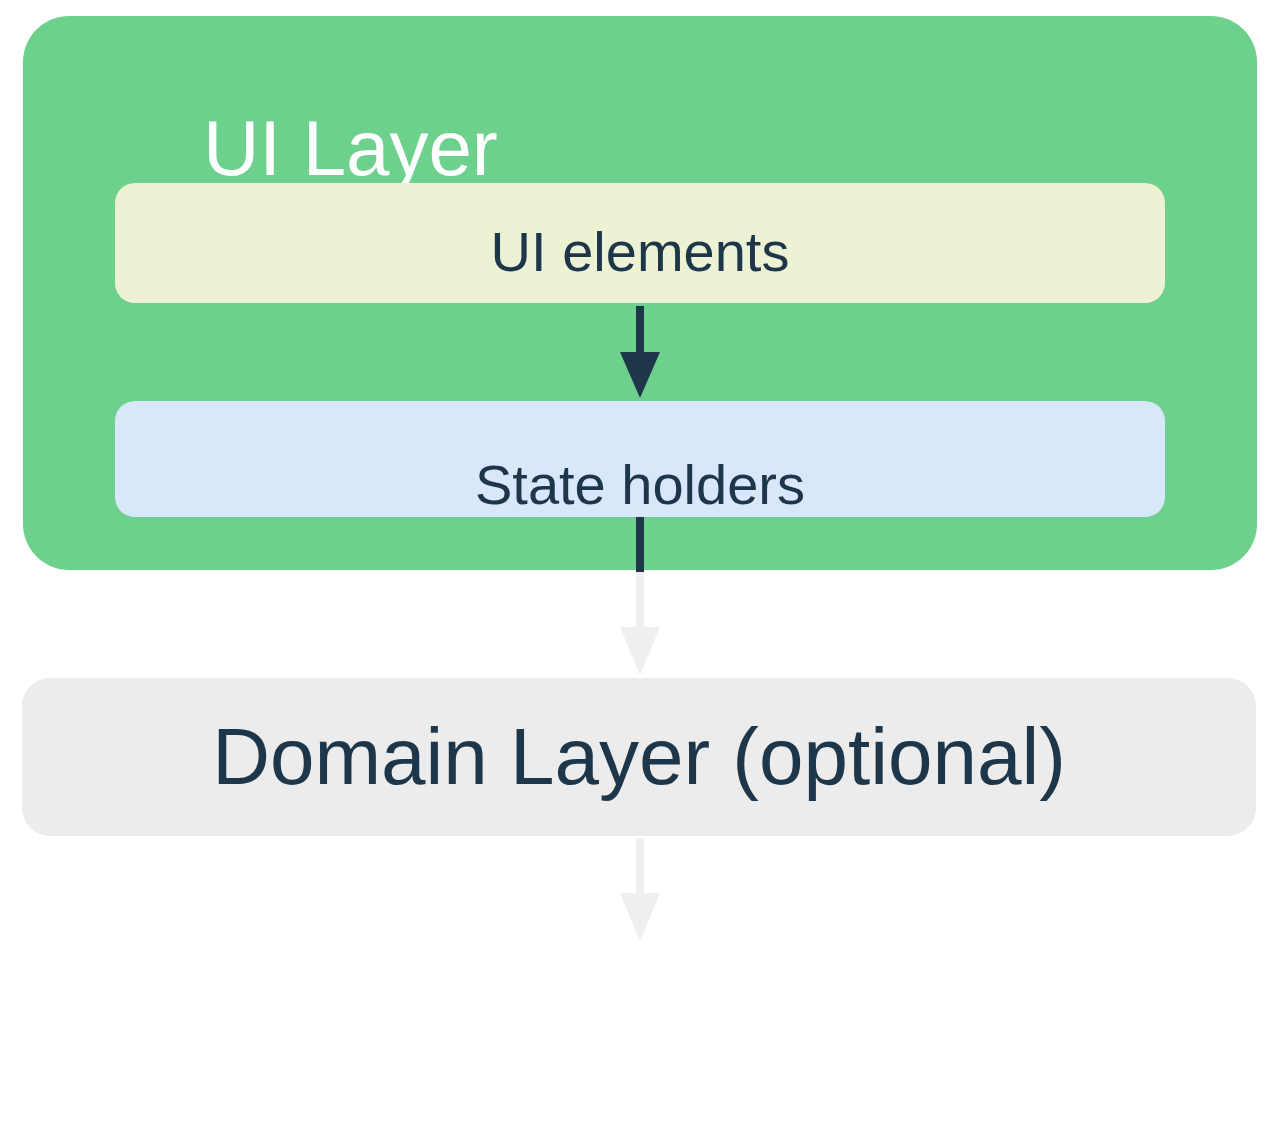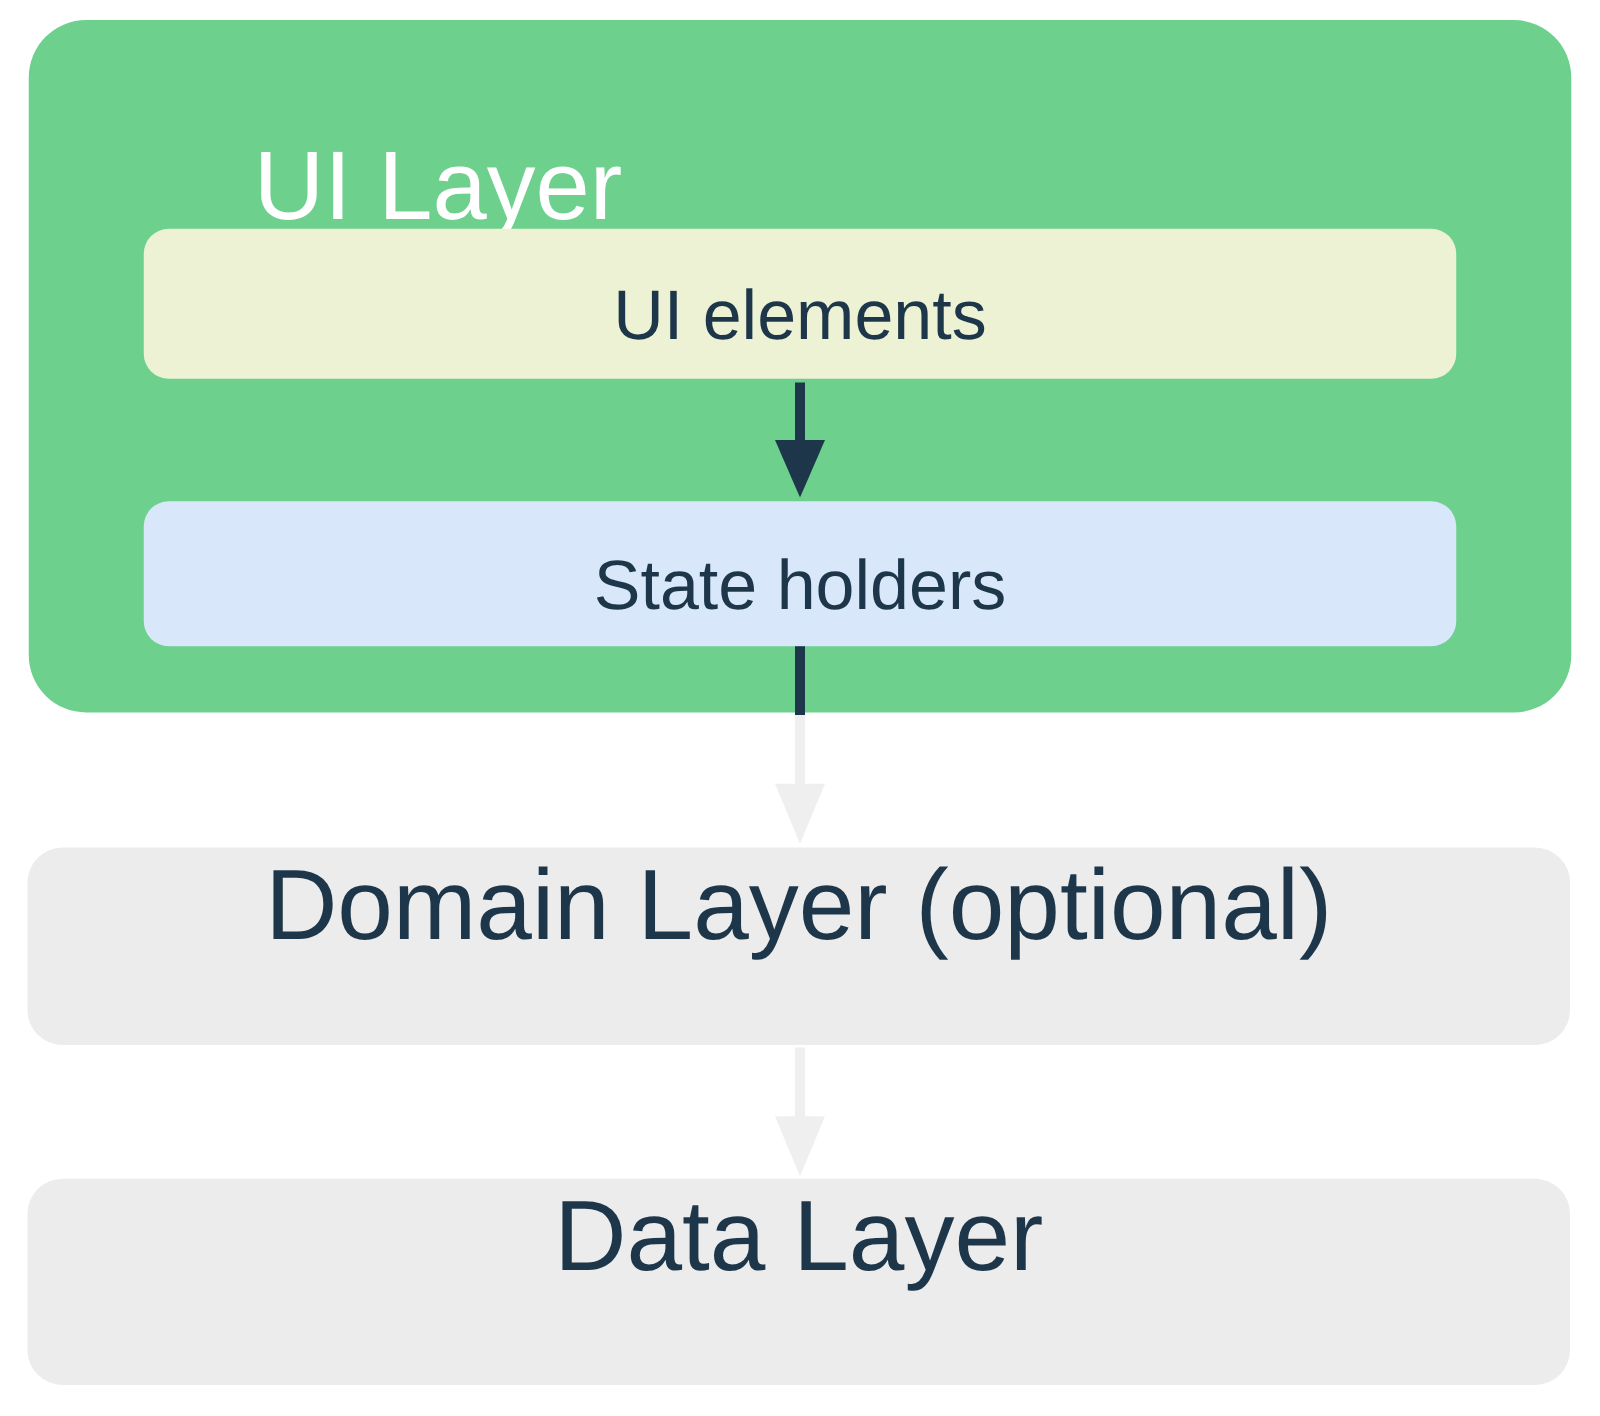--- a/index.html
+++ b/index.html
@@ -59,30 +59,31 @@
     justify-content: center;
   }
   .inner-box span {
     font-size: 56px;
     font-weight: 400;
     color: var(--navy);
     white-space: nowrap;
     margin-top: 16px;
   }
   .ui-elements-box  { top: 183px; height: 120px; background: var(--cream); }
-  .state-holders-box{ top: 401px; height: 116px; background: var(--blue); }
+  .state-holders-box{ top: 401px; height: 116px; background: var(--blue); align-items: flex-end; }
 
   
   .layer-box {
     position: absolute;
     left: 22px;
     width: 1234px;
     background: var(--gray);
     border-radius: 28px;
     display: flex;
+    align-items: center;
     justify-content: center;
   }
   .layer-box span {
     font-size: 80px;
     font-weight: 400;
     color: var(--navy);
     white-space: nowrap;
   }
   .domain-layer-box { top: 678px; height: 158px; }
   .data-layer-box   { top: 943px; height: 165px; }
@@ -139,17 +140,14 @@
   <div class="stem light stem-light-1"></div>
   <div class="head light head-light-1"></div>
 
   <div class="layer-box domain-layer-box">
     <span>Domain Layer (optional)</span>
   </div>
 
   <div class="stem light stem-light-2"></div>
   <div class="head light head-light-2"></div>
 
-  <div class="layer-box data-layer-box">
-    <span>Data Layer</span>
-  </div>
 
 </div>
 
 </body></html>

